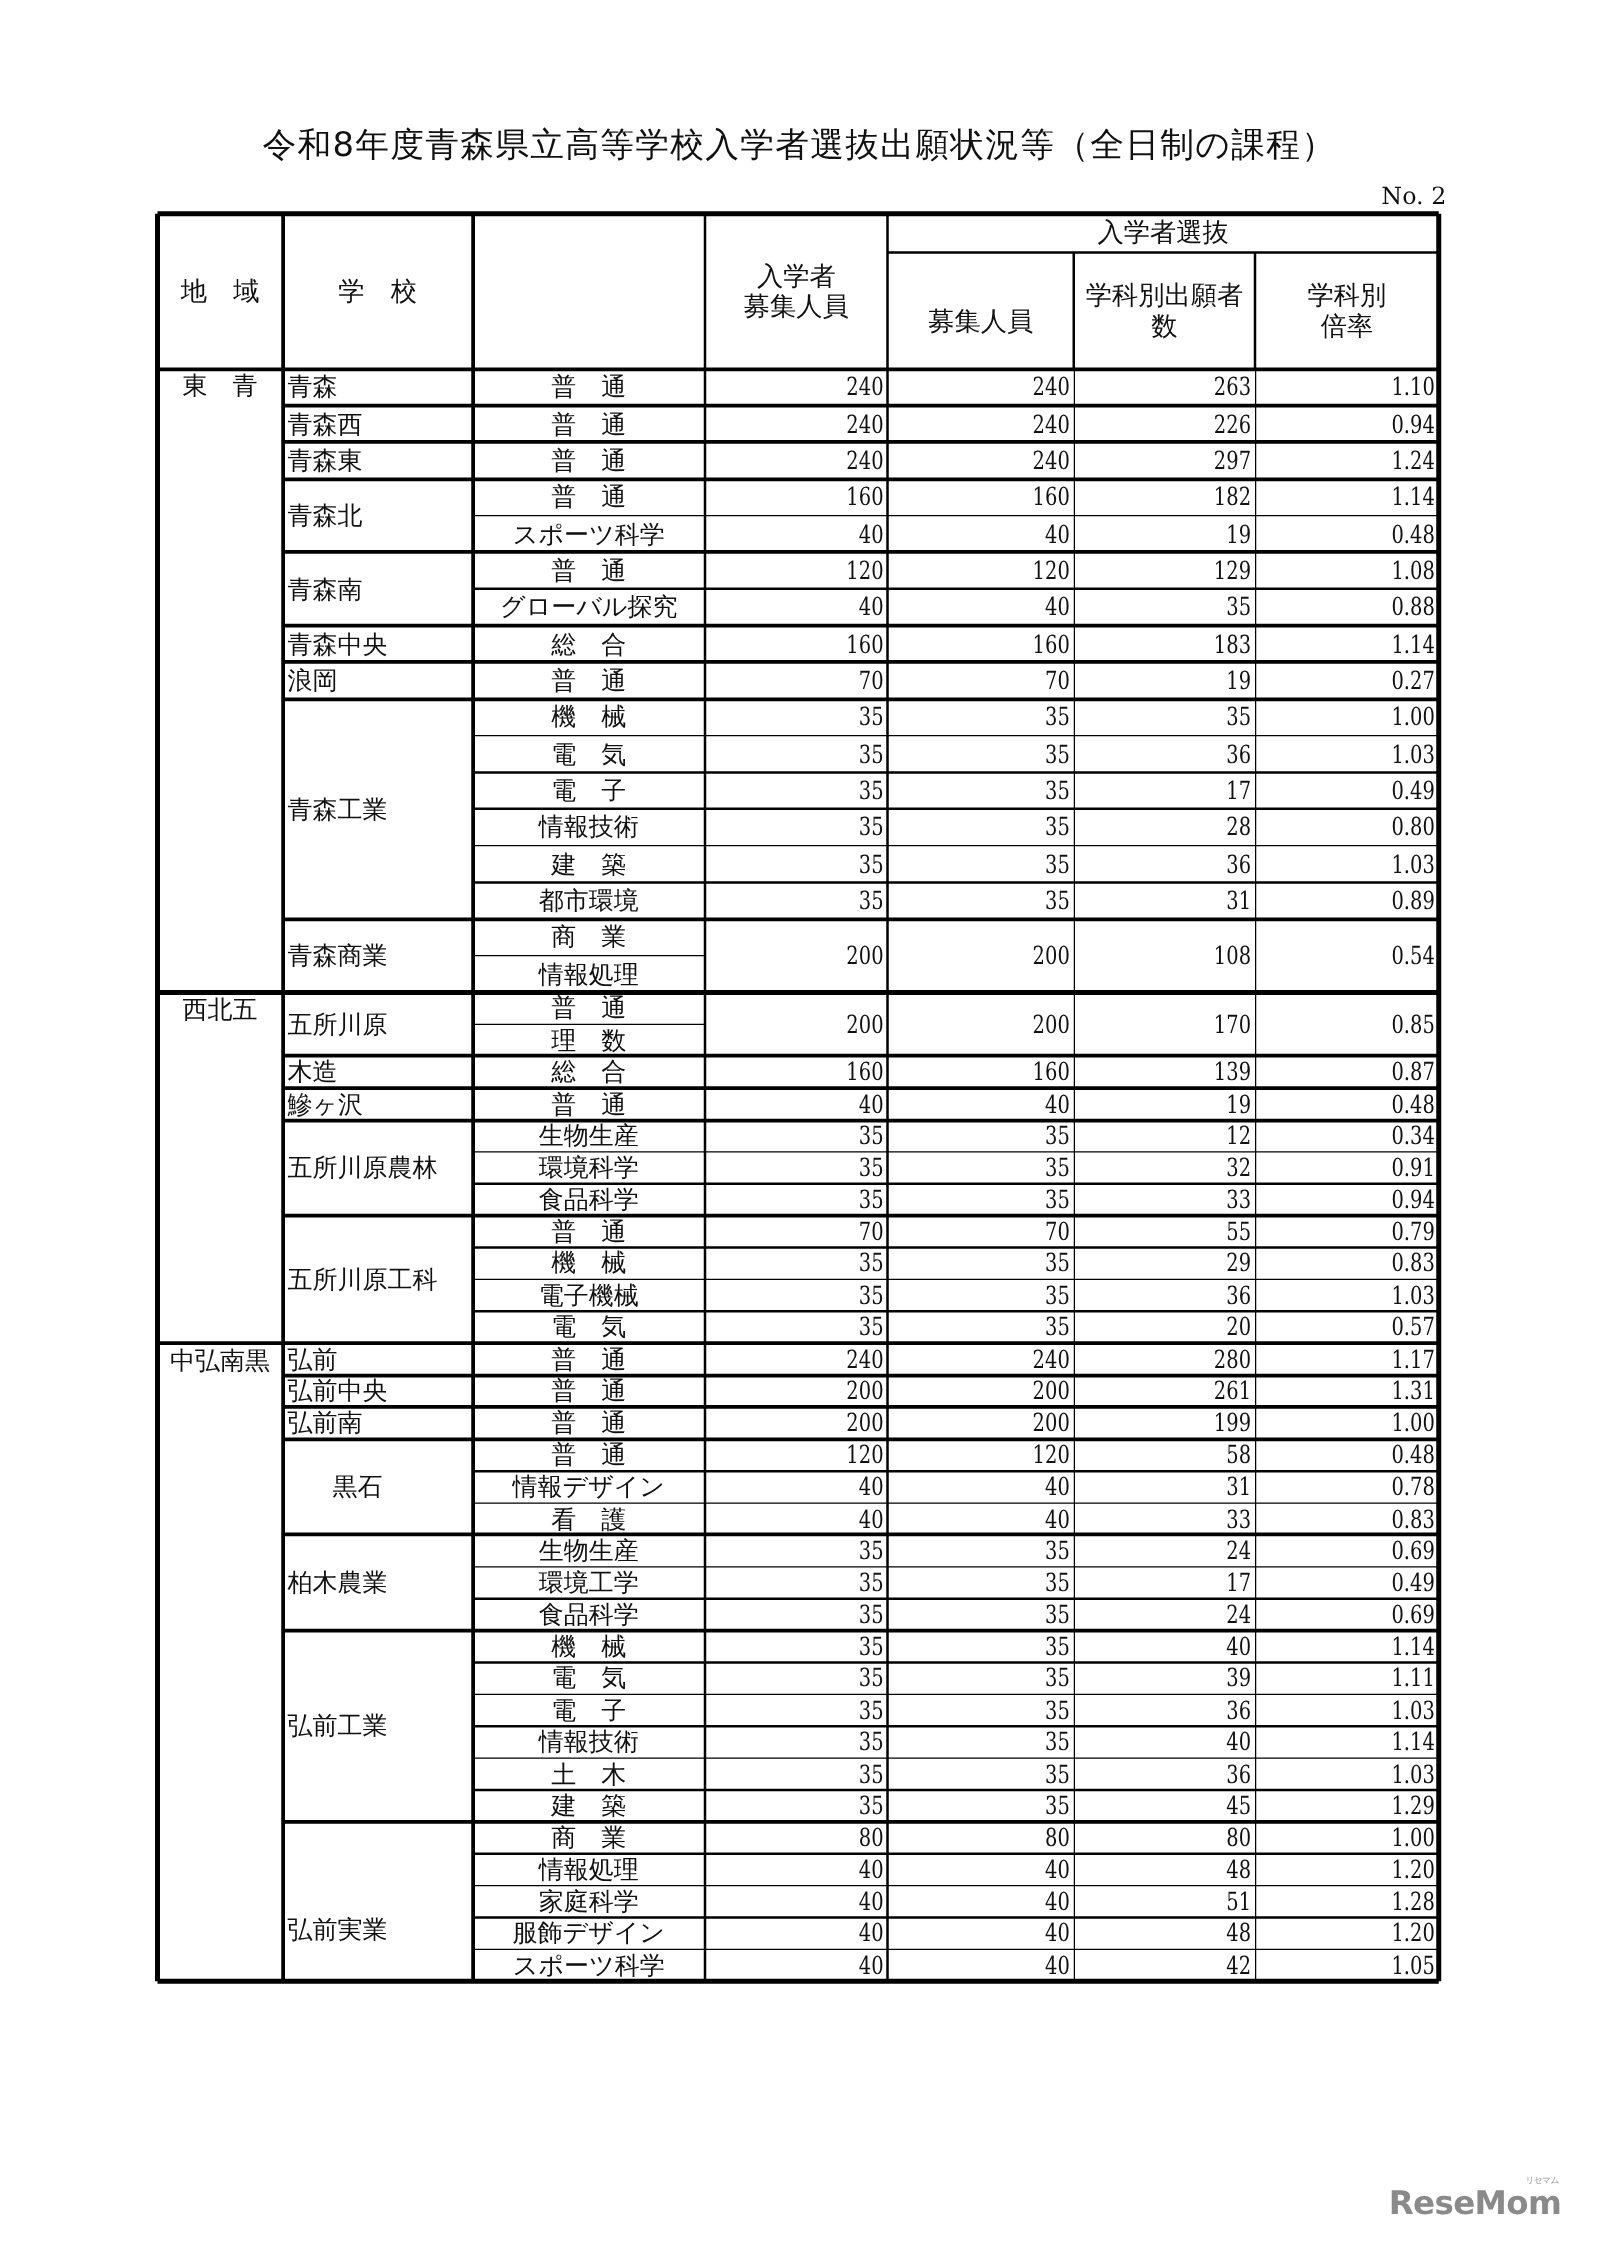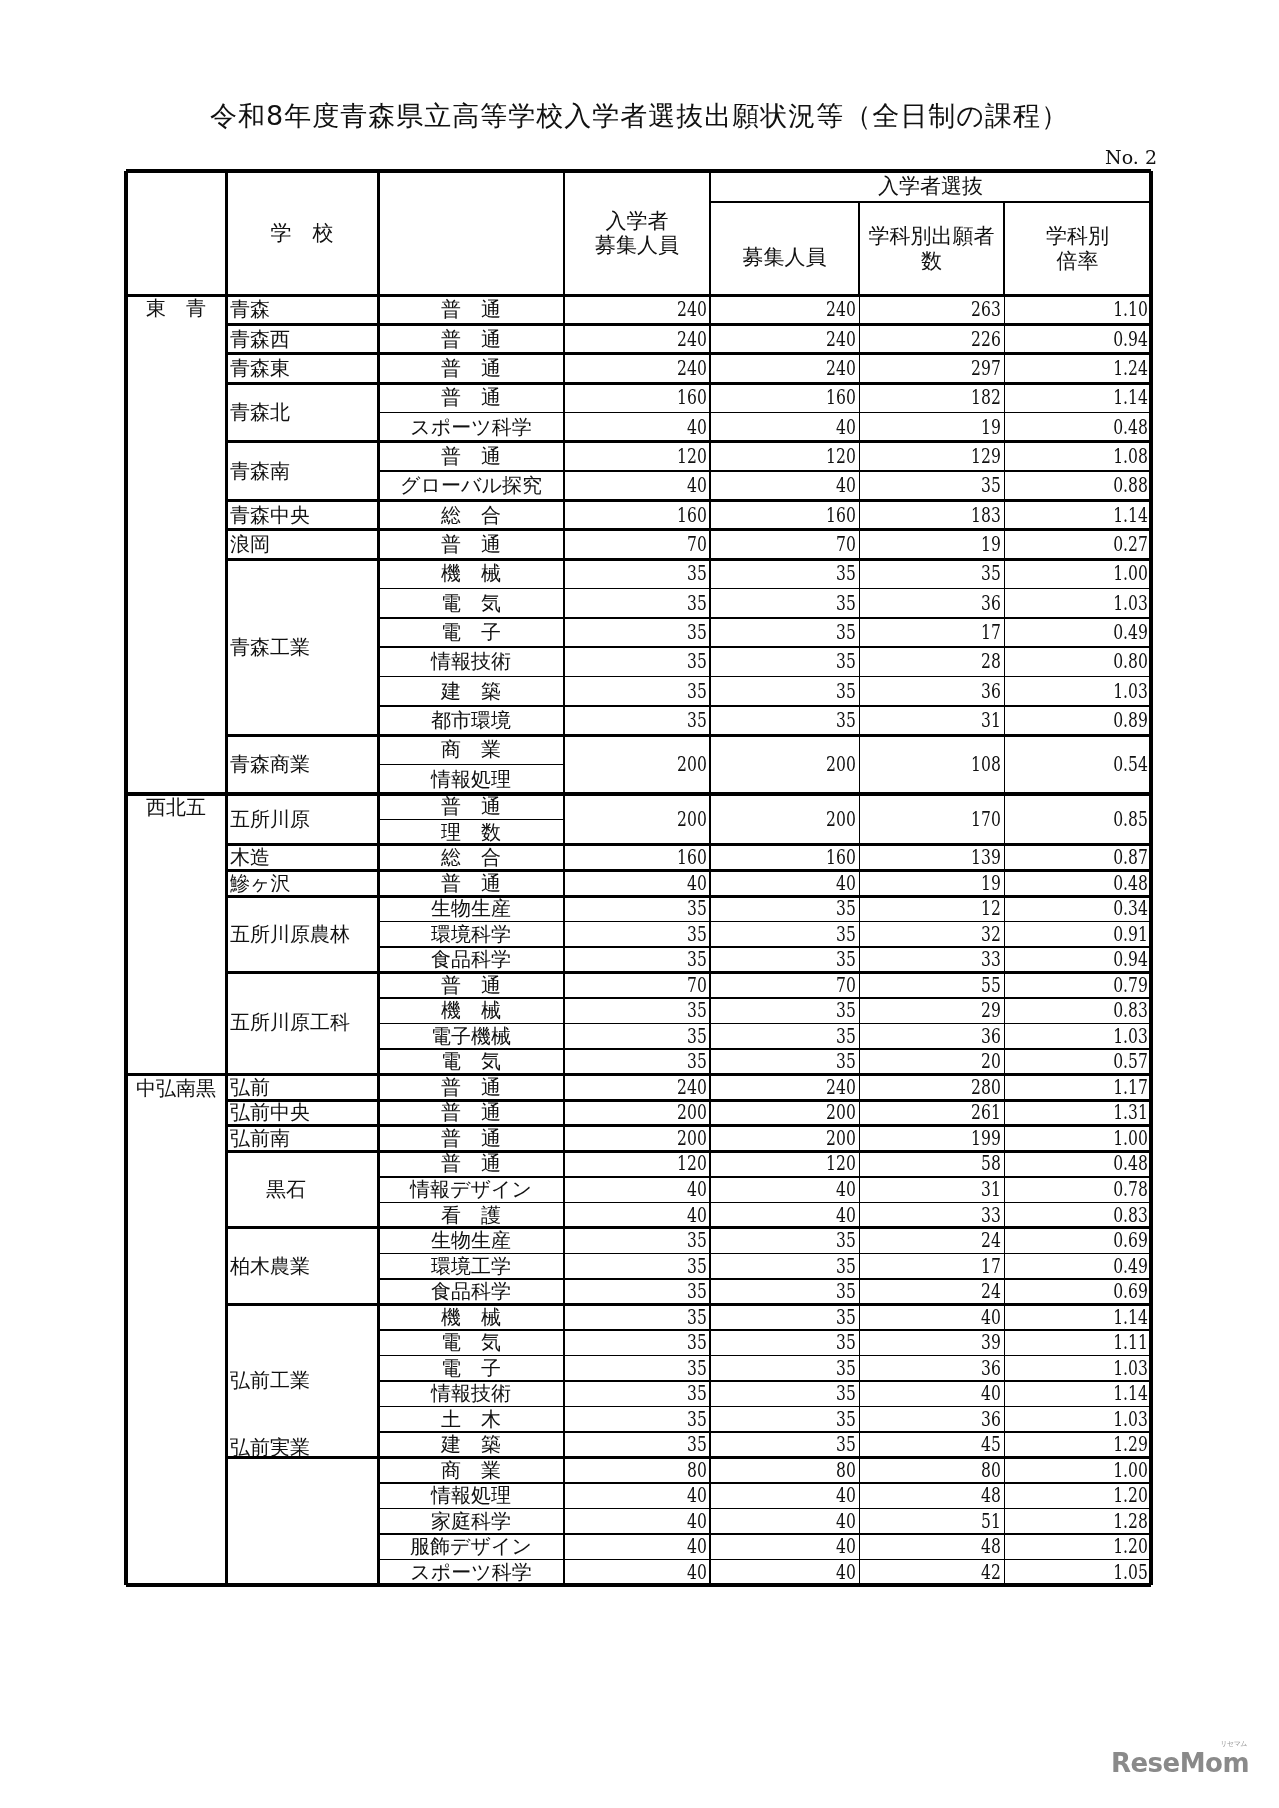--- a/index.html
+++ b/index.html
@@ -25,20 +25,23 @@
   .logo small { position:absolute; right:2px; top:-9px; font-size:7px; font-weight:normal; color:#999; }
 </style>
 </head>
 <body>
 
 <div class="title">令和8年度青森県立高等学校入学者選抜出願状況等（全日制の課程）</div>
 <div class="pageno">No. 2</div>
 
 <div id="tbl">
 
+  <div class="cell hdr" style="left:0;top:0;width:100px;height:124px;">
+    <span>地　域</span>
+  </div>
   <div class="cell hdr" style="left:100px;top:0;width:152px;height:124px;">
     <span>学　校</span>
   </div>
   <div class="cell hdr" style="left:438px;top:0;width:146px;height:124px;">
     <span>入学者</span>
     <span>募集人員</span>
   </div>
   <div class="cell hdr" style="left:584px;top:0;width:441px;height:31px;">
     <span>入学者選抜</span>
   </div>
@@ -174,21 +177,21 @@
       <div class="cell dept" style="left: 252px; top: 750.55px; width: 186px; height: 25.52px;">環境科学</div>
       <div class="cell num" style="left: 438px; top: 750.55px; width: 146px; height: 25.52px;">35</div>
       <div class="cell num" style="left: 584px; top: 750.55px; width: 149px; height: 25.52px;">35</div>
       <div class="cell num" style="left: 733px; top: 750.55px; width: 145px; height: 25.52px;">32</div>
       <div class="cell num" style="left: 878px; top: 750.55px; width: 147px; height: 25.52px;">0.91</div>
       <div class="cell dept" style="left: 252px; top: 776.07px; width: 186px; height: 25.52px;">食品科学</div>
       <div class="cell num" style="left: 438px; top: 776.07px; width: 146px; height: 25.52px;">35</div>
       <div class="cell num" style="left: 584px; top: 776.07px; width: 149px; height: 25.52px;">35</div>
       <div class="cell num" style="left: 733px; top: 776.07px; width: 145px; height: 25.52px;">33</div>
       <div class="cell num" style="left: 878px; top: 776.07px; width: 147px; height: 25.52px;">0.94</div>
-      <div class="cell school" style="left: 100px; top: 801.59px; width: 152px; height: 102.08px; font-family: Liberation Mono, monospace;">五所川原工科</div>
+      <div class="cell school" style="left: 100px; top: 801.59px; width: 152px; height: 102.08px;">五所川原工科</div>
       <div class="cell dept" style="left: 252px; top: 801.59px; width: 186px; height: 25.52px;">普　通</div>
       <div class="cell num" style="left: 438px; top: 801.59px; width: 146px; height: 25.52px;">70</div>
       <div class="cell num" style="left: 584px; top: 801.59px; width: 149px; height: 25.52px;">70</div>
       <div class="cell num" style="left: 733px; top: 801.59px; width: 145px; height: 25.52px;">55</div>
       <div class="cell num" style="left: 878px; top: 801.59px; width: 147px; height: 25.52px;">0.79</div>
       <div class="cell dept" style="left: 252px; top: 827.11px; width: 186px; height: 25.52px;">機　械</div>
       <div class="cell num" style="left: 438px; top: 827.11px; width: 146px; height: 25.52px;">35</div>
       <div class="cell num" style="left: 584px; top: 827.11px; width: 149px; height: 25.52px;">35</div>
       <div class="cell num" style="left: 733px; top: 827.11px; width: 145px; height: 25.52px;">29</div>
       <div class="cell num" style="left: 878px; top: 827.11px; width: 147px; height: 25.52px;">0.83</div>
@@ -277,21 +280,21 @@
       <div class="cell dept" style="left: 252px; top: 1235.43px; width: 186px; height: 25.52px;">土　木</div>
       <div class="cell num" style="left: 438px; top: 1235.43px; width: 146px; height: 25.52px;">35</div>
       <div class="cell num" style="left: 584px; top: 1235.43px; width: 149px; height: 25.52px;">35</div>
       <div class="cell num" style="left: 733px; top: 1235.43px; width: 145px; height: 25.52px;">36</div>
       <div class="cell num" style="left: 878px; top: 1235.43px; width: 147px; height: 25.52px;">1.03</div>
       <div class="cell dept" style="left: 252px; top: 1260.95px; width: 186px; height: 25.52px;">建　築</div>
       <div class="cell num" style="left: 438px; top: 1260.95px; width: 146px; height: 25.52px;">35</div>
       <div class="cell num" style="left: 584px; top: 1260.95px; width: 149px; height: 25.52px;">35</div>
       <div class="cell num" style="left: 733px; top: 1260.95px; width: 145px; height: 25.52px;">45</div>
       <div class="cell num" style="left: 878px; top: 1260.95px; width: 147px; height: 25.52px;">1.29</div>
-      <div class="cell school" style="left: 100px; top: 1213px; width: 152px; height: 127.6px;">弘前実業</div>
+      <div class="cell school" style="left: 100px; top: 1309px; width: 152px; height: 127.6px;">弘前実業</div>
       <div class="cell dept" style="left: 252px; top: 1286.47px; width: 186px; height: 25.52px;">商　業</div>
       <div class="cell num" style="left: 438px; top: 1286.47px; width: 146px; height: 25.52px;">80</div>
       <div class="cell num" style="left: 584px; top: 1286.47px; width: 149px; height: 25.52px;">80</div>
       <div class="cell num" style="left: 733px; top: 1286.47px; width: 145px; height: 25.52px;">80</div>
       <div class="cell num" style="left: 878px; top: 1286.47px; width: 147px; height: 25.52px;">1.00</div>
       <div class="cell dept" style="left: 252px; top: 1311.99px; width: 186px; height: 25.52px;">情報処理</div>
       <div class="cell num" style="left: 438px; top: 1311.99px; width: 146px; height: 25.52px;">40</div>
       <div class="cell num" style="left: 584px; top: 1311.99px; width: 149px; height: 25.52px;">40</div>
       <div class="cell num" style="left: 733px; top: 1311.99px; width: 145px; height: 25.52px;">48</div>
       <div class="cell num" style="left: 878px; top: 1311.99px; width: 147px; height: 25.52px;">1.20</div>

